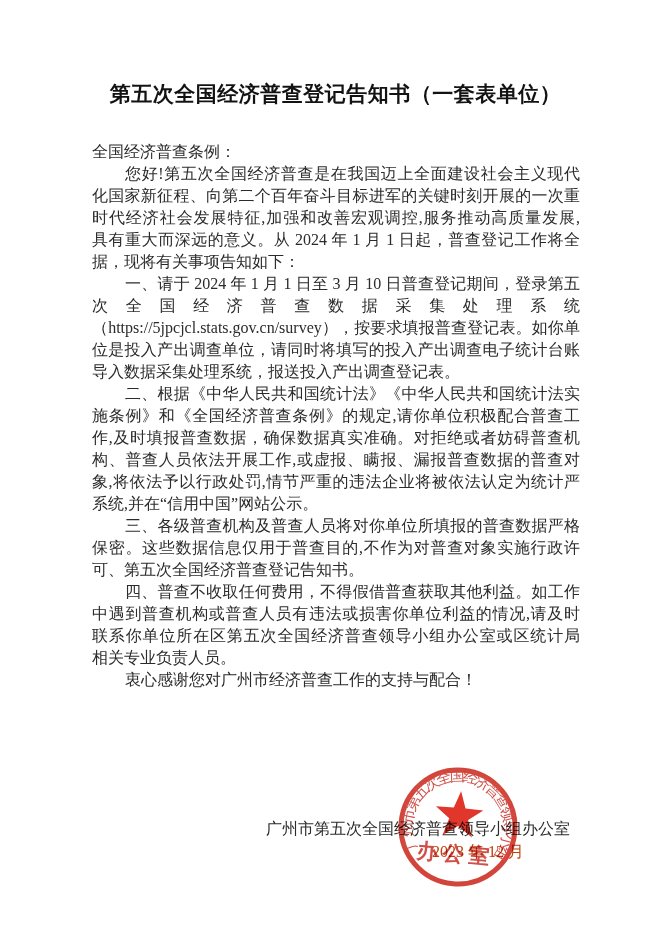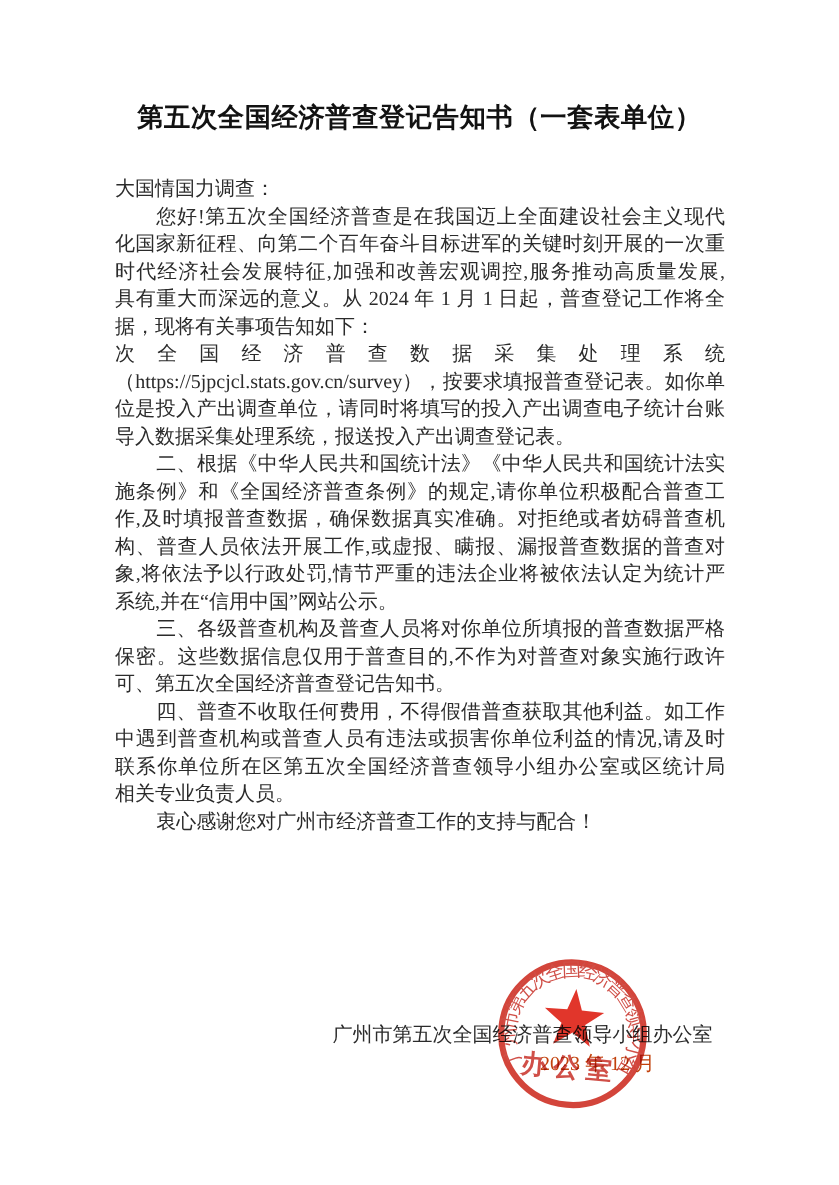--- a/index.html
+++ b/index.html
@@ -36,26 +36,27 @@
   .seal-center-text { font-size:21px; font-weight:bold; letter-spacing:5px; }
 </style>
 </head>
 <body>
 
 <div class="page">
 
   <div class="doc-title">第五次全国经济普查登记告知书（一套表单位）</div>
 
   <div class="doc-body">
-      <div class="line pend">大国情国力调查：</div>
+      <div class="line pend">全国经济普查条例：</div>
       <div class="line indent">您好!第五次全国经济普查是在我国迈上全面建设社会主义现代</div>
       <div class="line">化国家新征程、向第二个百年奋斗目标进军的关键时刻开展的一次重</div>
       <div class="line">时代经济社会发展特征,加强和改善宏观调控,服务推动高质量发展,</div>
       <div class="line">具有重大而深远的意义。从 2024 年 1 月 1 日起，普查登记工作将全</div>
       <div class="line pend">据，现将有关事项告知如下：</div>
+      <div class="line indent">一、请于 2024 年 1 月 1 日至 3 月 10 日普查登记期间，登录第五</div>
       <div class="line">次全国经济普查数据采集处理系统</div>
       <div class="line">（https://5jpcjcl.stats.gov.cn/survey），按要求填报普查登记表。如你单</div>
       <div class="line">位是投入产出调查单位，请同时将填写的投入产出调查电子统计台账</div>
       <div class="line pend">导入数据采集处理系统，报送投入产出调查登记表。</div>
       <div class="line indent">二、根据《中华人民共和国统计法》《中华人民共和国统计法实</div>
       <div class="line">施条例》和《全国经济普查条例》的规定,请你单位积极配合普查工</div>
       <div class="line">作,及时填报普查数据，确保数据真实准确。对拒绝或者妨碍普查机</div>
       <div class="line">构、普查人员依法开展工作,或虚报、瞒报、漏报普查数据的普查对</div>
       <div class="line">象,将依法予以行政处罚,情节严重的违法企业将被依法认定为统计严</div>
       <div class="line pend">系统,并在“信用中国”网站公示。</div>

